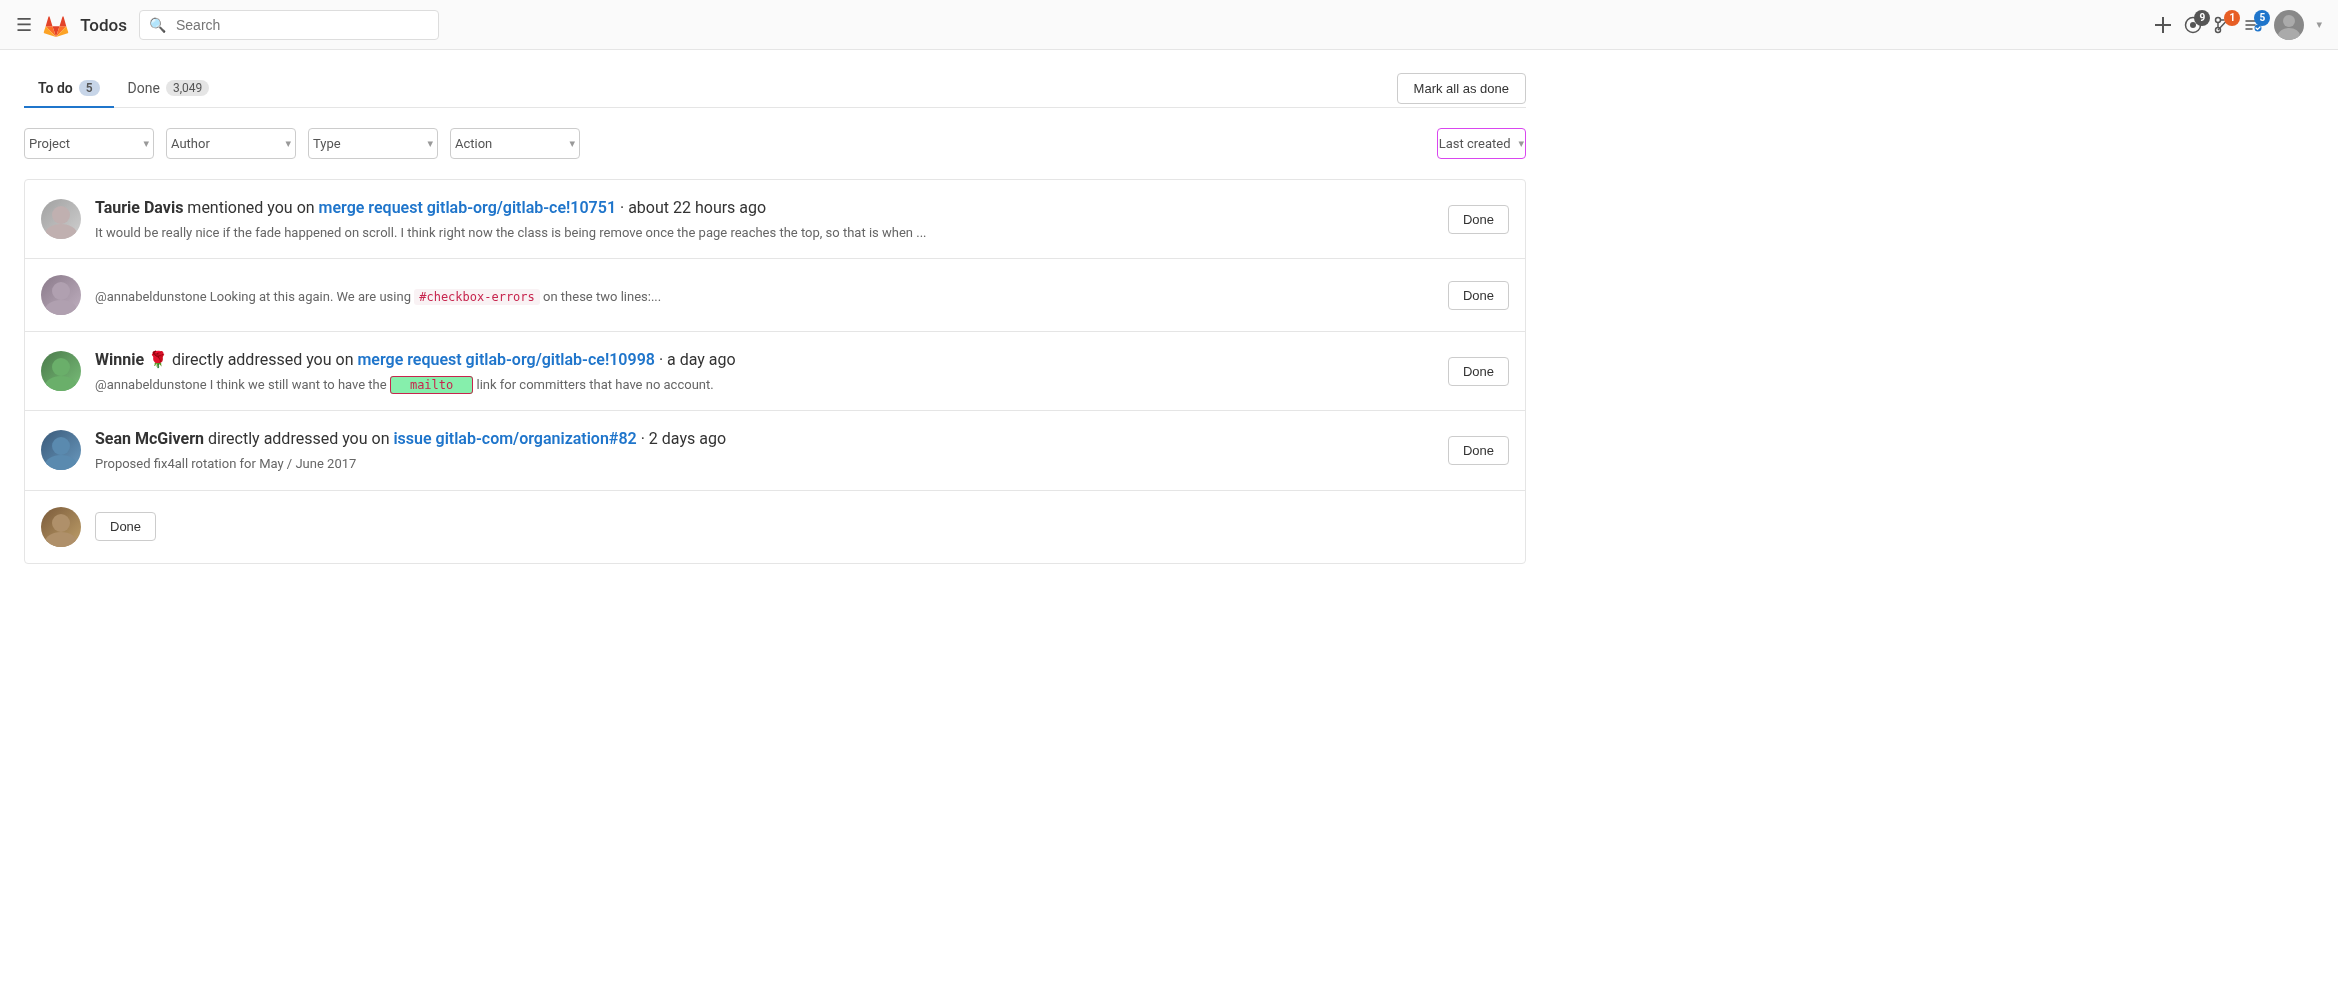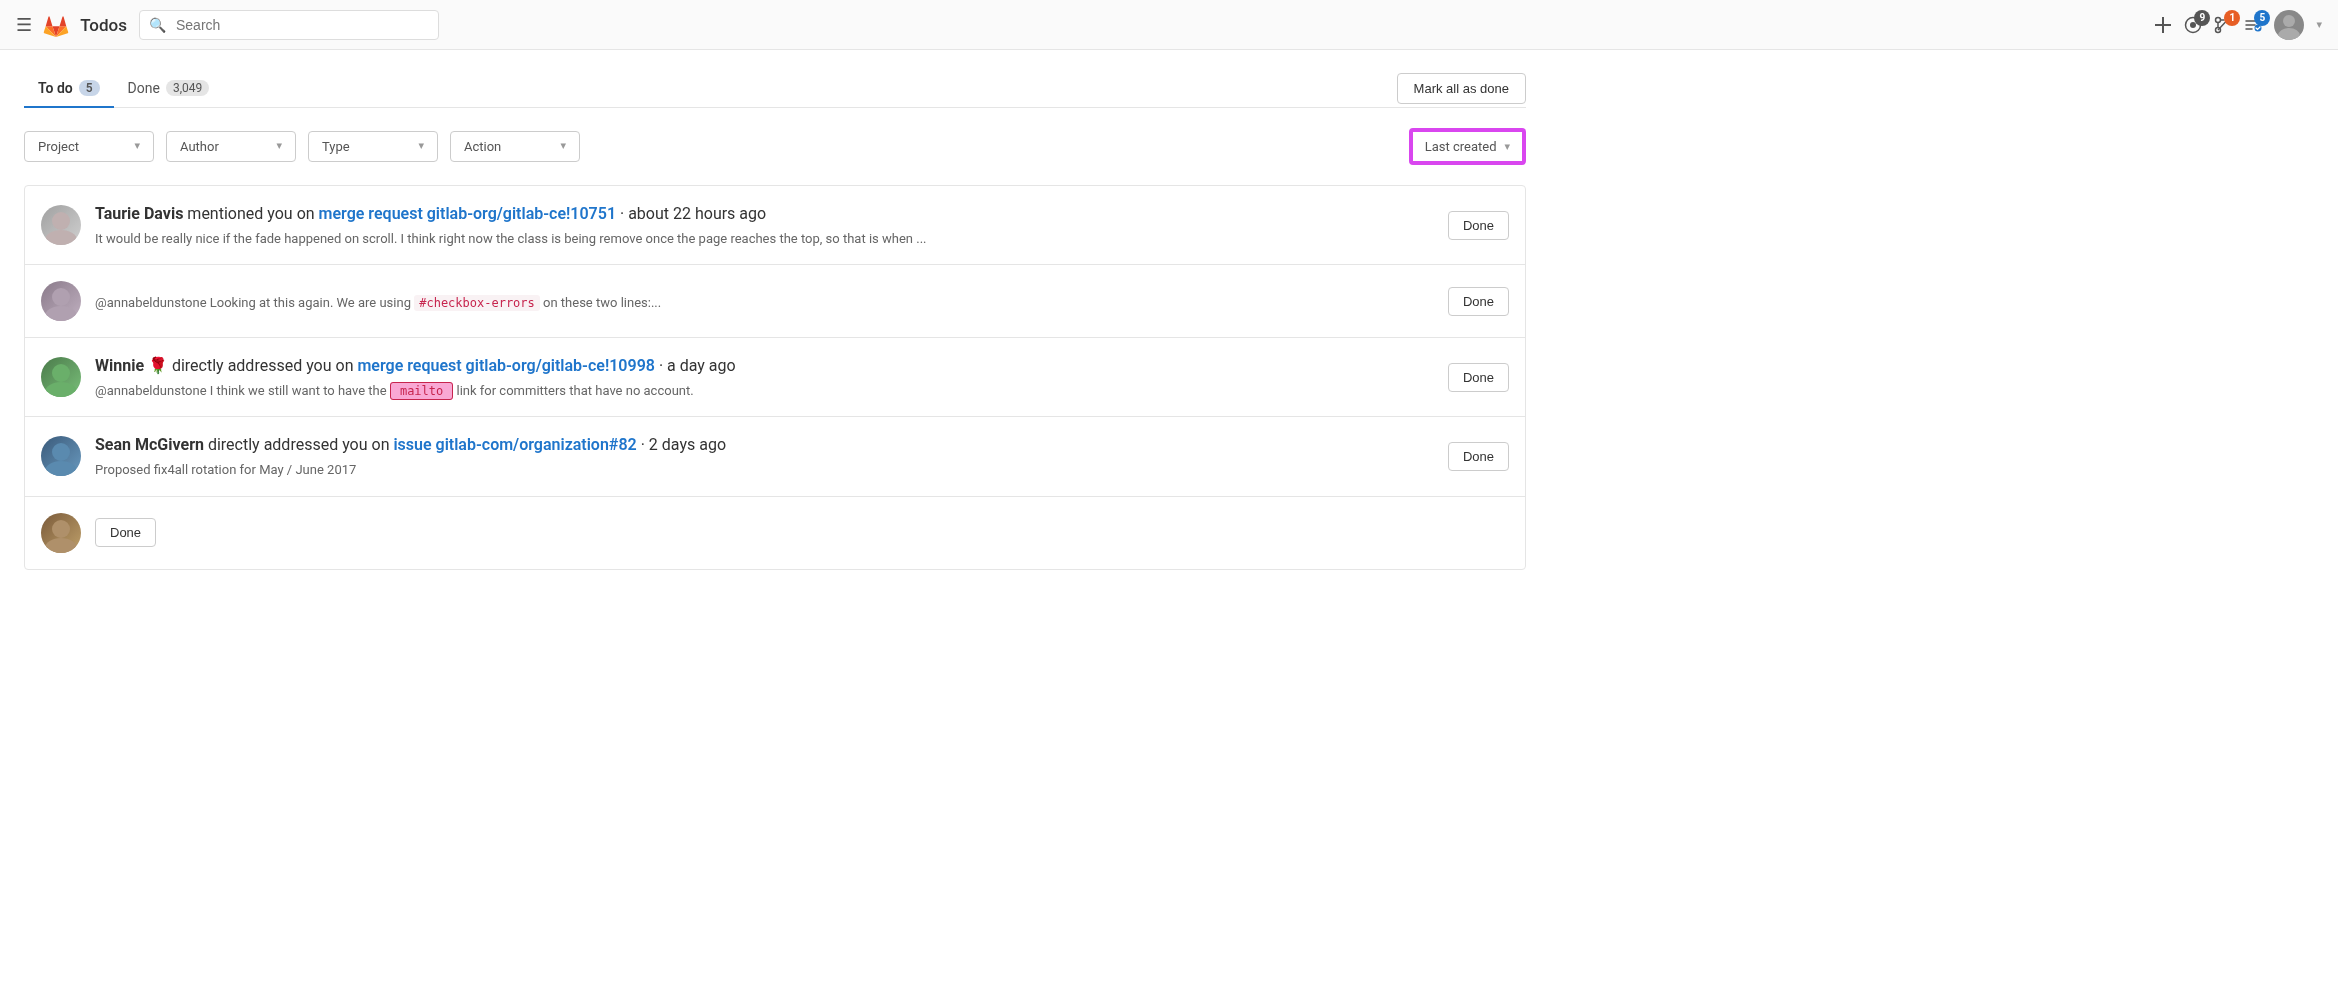--- a/index.html
+++ b/index.html
@@ -118,40 +118,40 @@
 
     
     .filters-row {
       display: flex;
       gap: 12px;
       margin-bottom: 20px;
       align-items: center;
     }
     .filter-select {
       display: flex;
-      align-items: flex-start;
+      align-items: center;
       gap: 6px;
       border: 1px solid #ccc;
       border-radius: 4px;
-      padding: 7px 13px;
+      padding: 7px 4px;
       cursor: pointer;
       background: #fff;
       color: #555;
       font-size: 13px;
       min-width: 130px;
     }
     .filter-select .chevron { margin-left: auto; font-size: 11px; color: #999; }
     .sort-select {
       margin-left: auto;
       display: flex;
       align-items: center;
       gap: 8px;
-      border: 4px solid #d946ef;
-      border-radius: 4px;
-      padding: 7px 12px;
+      border: 1px solid #d946ef;
+      border-radius: 4px;
+      padding: 7px 1px;
       cursor: pointer;
       background: #fff;
       color: #555;
       font-size: 13px;
     }
     .sort-select .chevron { font-size: 11px; color: #999; }
 
     
     .todo-list { border: 1px solid #e5e5e5; border-radius: 4px; }
     .todo-item {
@@ -176,24 +176,24 @@
     .todo-description { font-size: 13px; color: #666; margin-top: 4px; line-height: 1.4; white-space: nowrap; overflow: hidden; text-overflow: ellipsis; }
     .code-tag {
       background: #f9f2f4;
       color: #c7254e;
       padding: 1px 5px;
       border-radius: 3px;
       font-family: monospace;
       font-size: 12px;
     }
     .mailto-tag {
-      background: #f9a8d4;
+      background: #86efac;
       color: #c7254e;
       border: 1px solid #c7254e;
-      padding: 1px 9px;
+      padding: 1px 19px;
       border-radius: 3px;
       font-family: monospace;
       font-size: 12px;
     }
     .todo-done-btn {
       padding: 6px 14px;
       border: 1px solid #ccc;
       border-radius: 4px;
       background: #fff;
       cursor: pointer;

